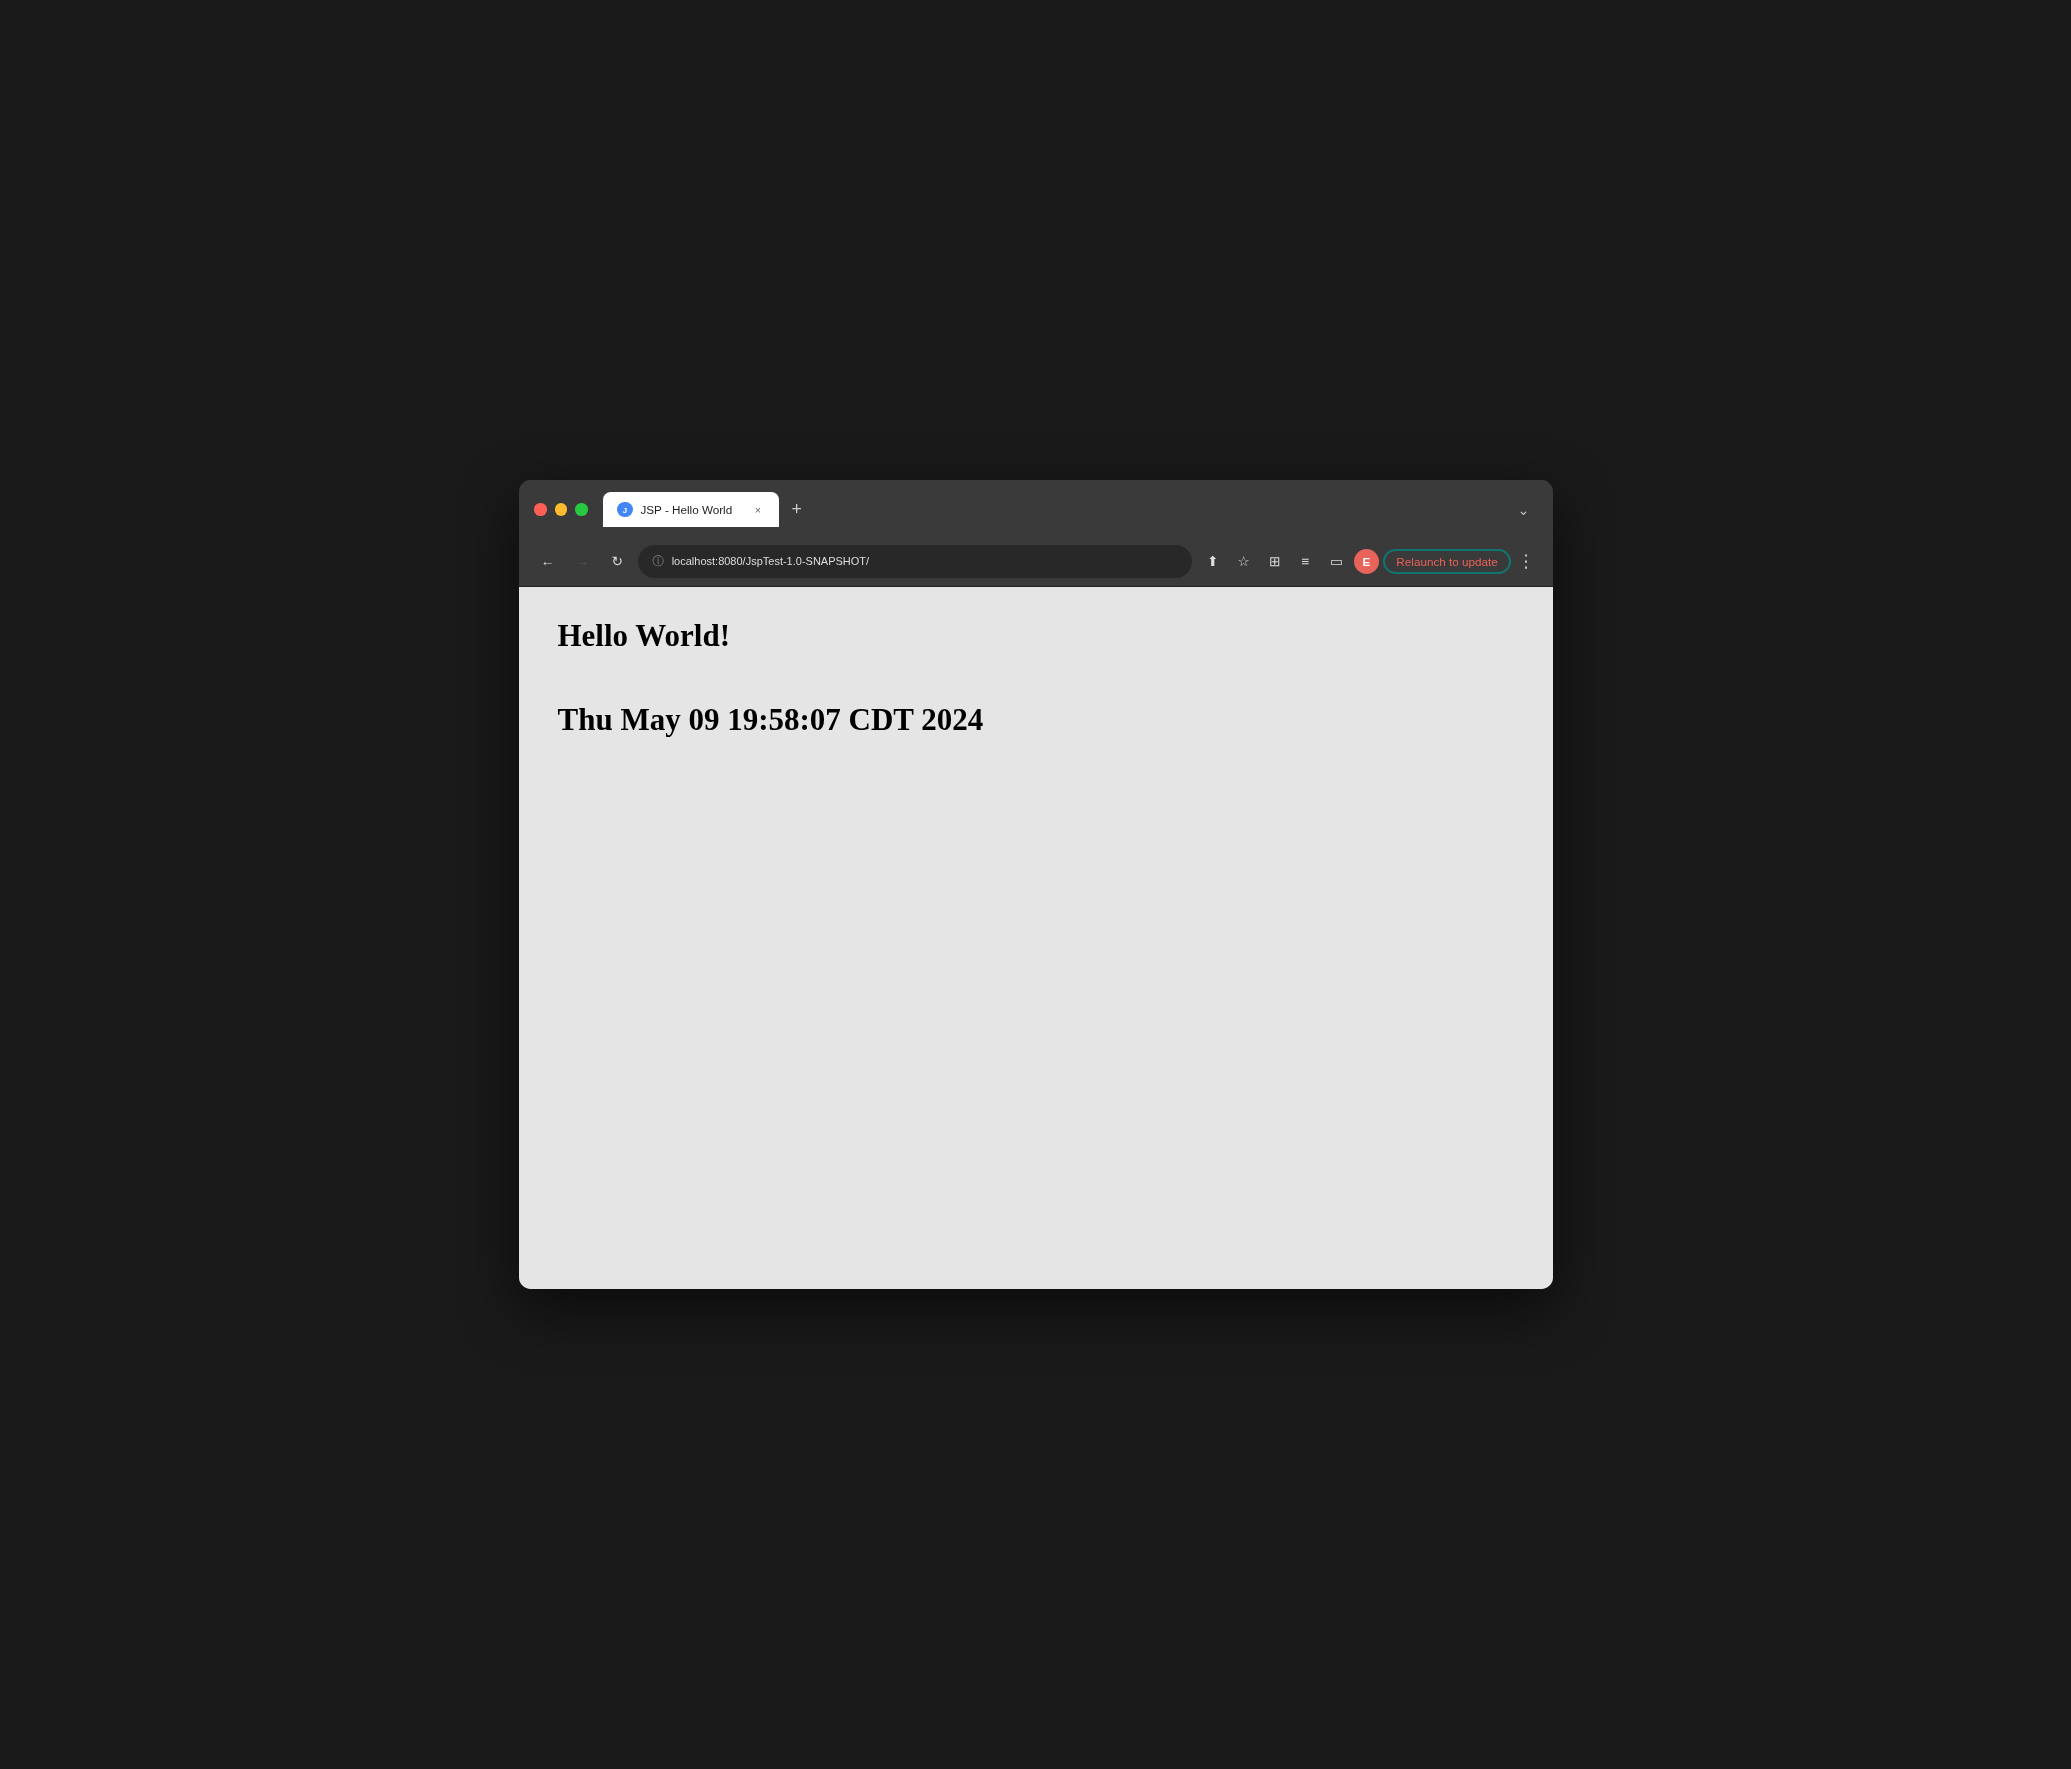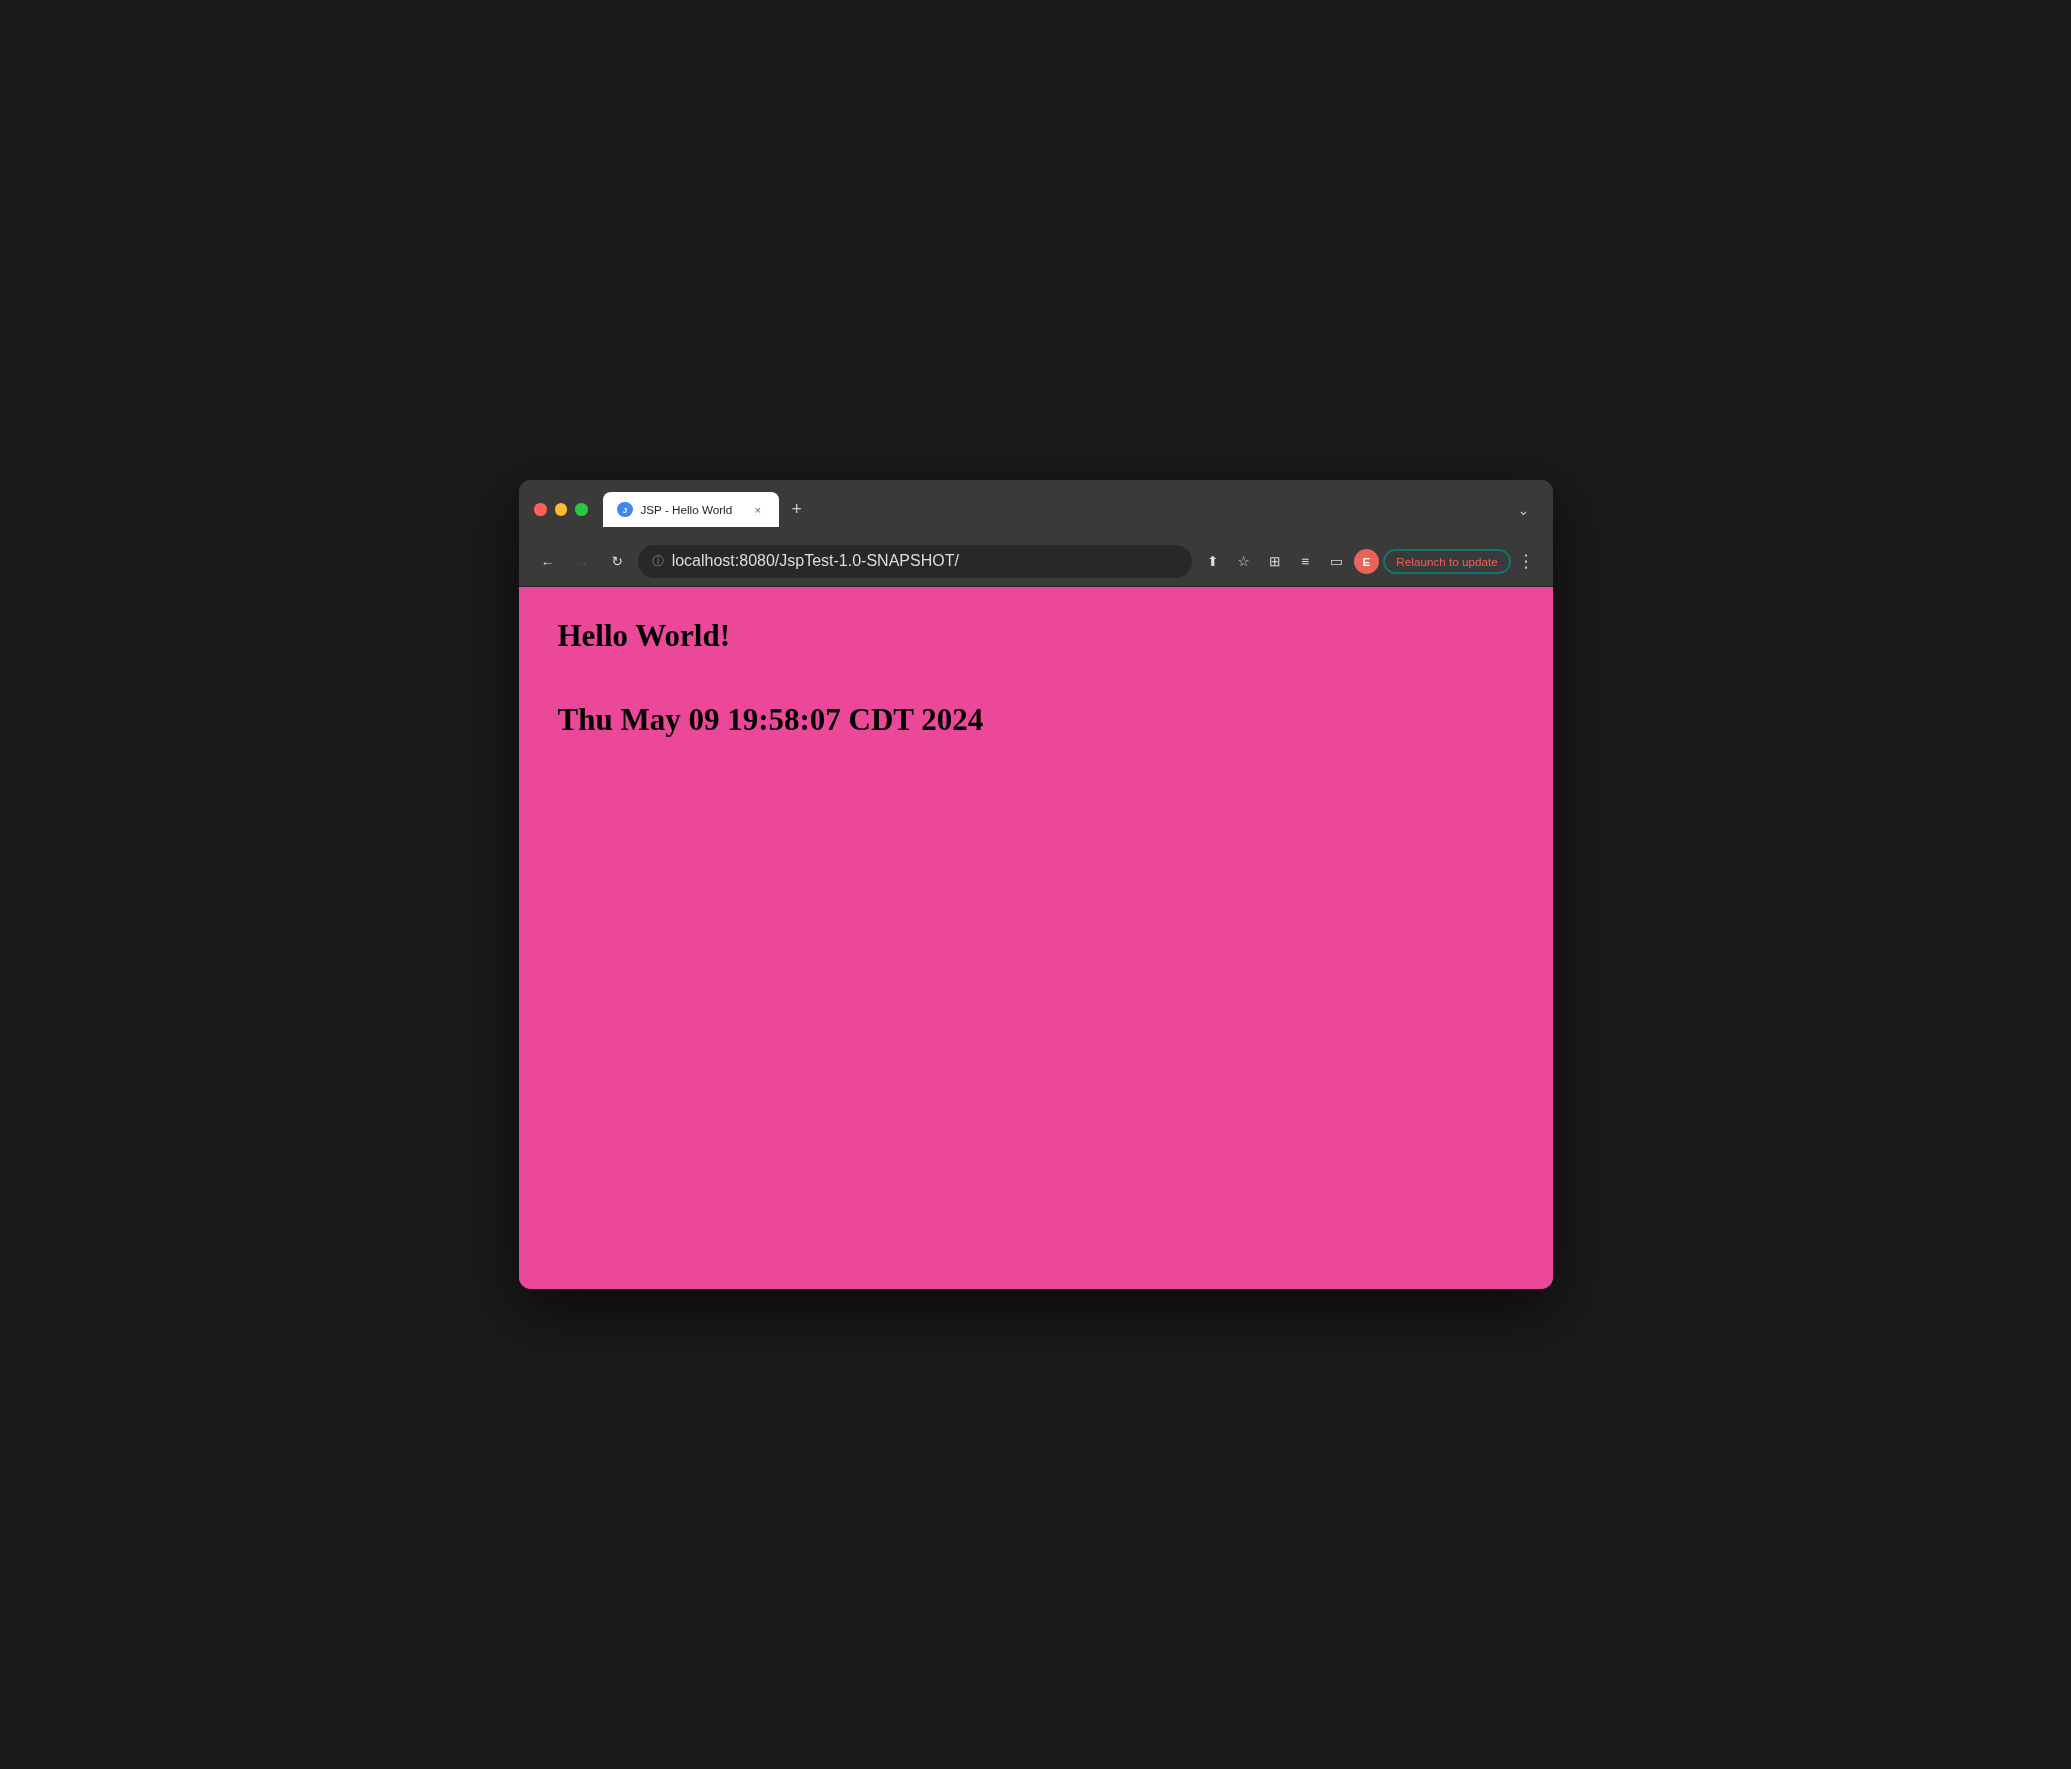--- a/index.html
+++ b/index.html
@@ -163,21 +163,21 @@
       height: 33px;
     }
 
     .address-secure-icon {
       color: #888;
       font-size: 11.7px;
       flex-shrink: 0;
     }
 
     .address-url {
-      font-size: 16px;
+      font-size: 11px;
       color: #ddd;
       flex: 1;
     }
 
     .nav-actions {
       display: flex;
       align-items: center;
       gap: 3.9px;
     }
 
@@ -208,21 +208,21 @@
       align-items: center;
       justify-content: center;
       color: white;
       font-size: 11.7px;
       font-weight: bold;
       cursor: pointer;
     }
 
     
     .page-content {
-      background: #ec4899;
+      background: #e5e5e5;
       padding: 31px 39px;
       min-height: 702px;
     }
 
     .page-heading {
       font-size: 31px;
       font-weight: 900;
       color: #000;
       font-family: Times New Roman, Times, serif;
       margin-bottom: 19.5px;

